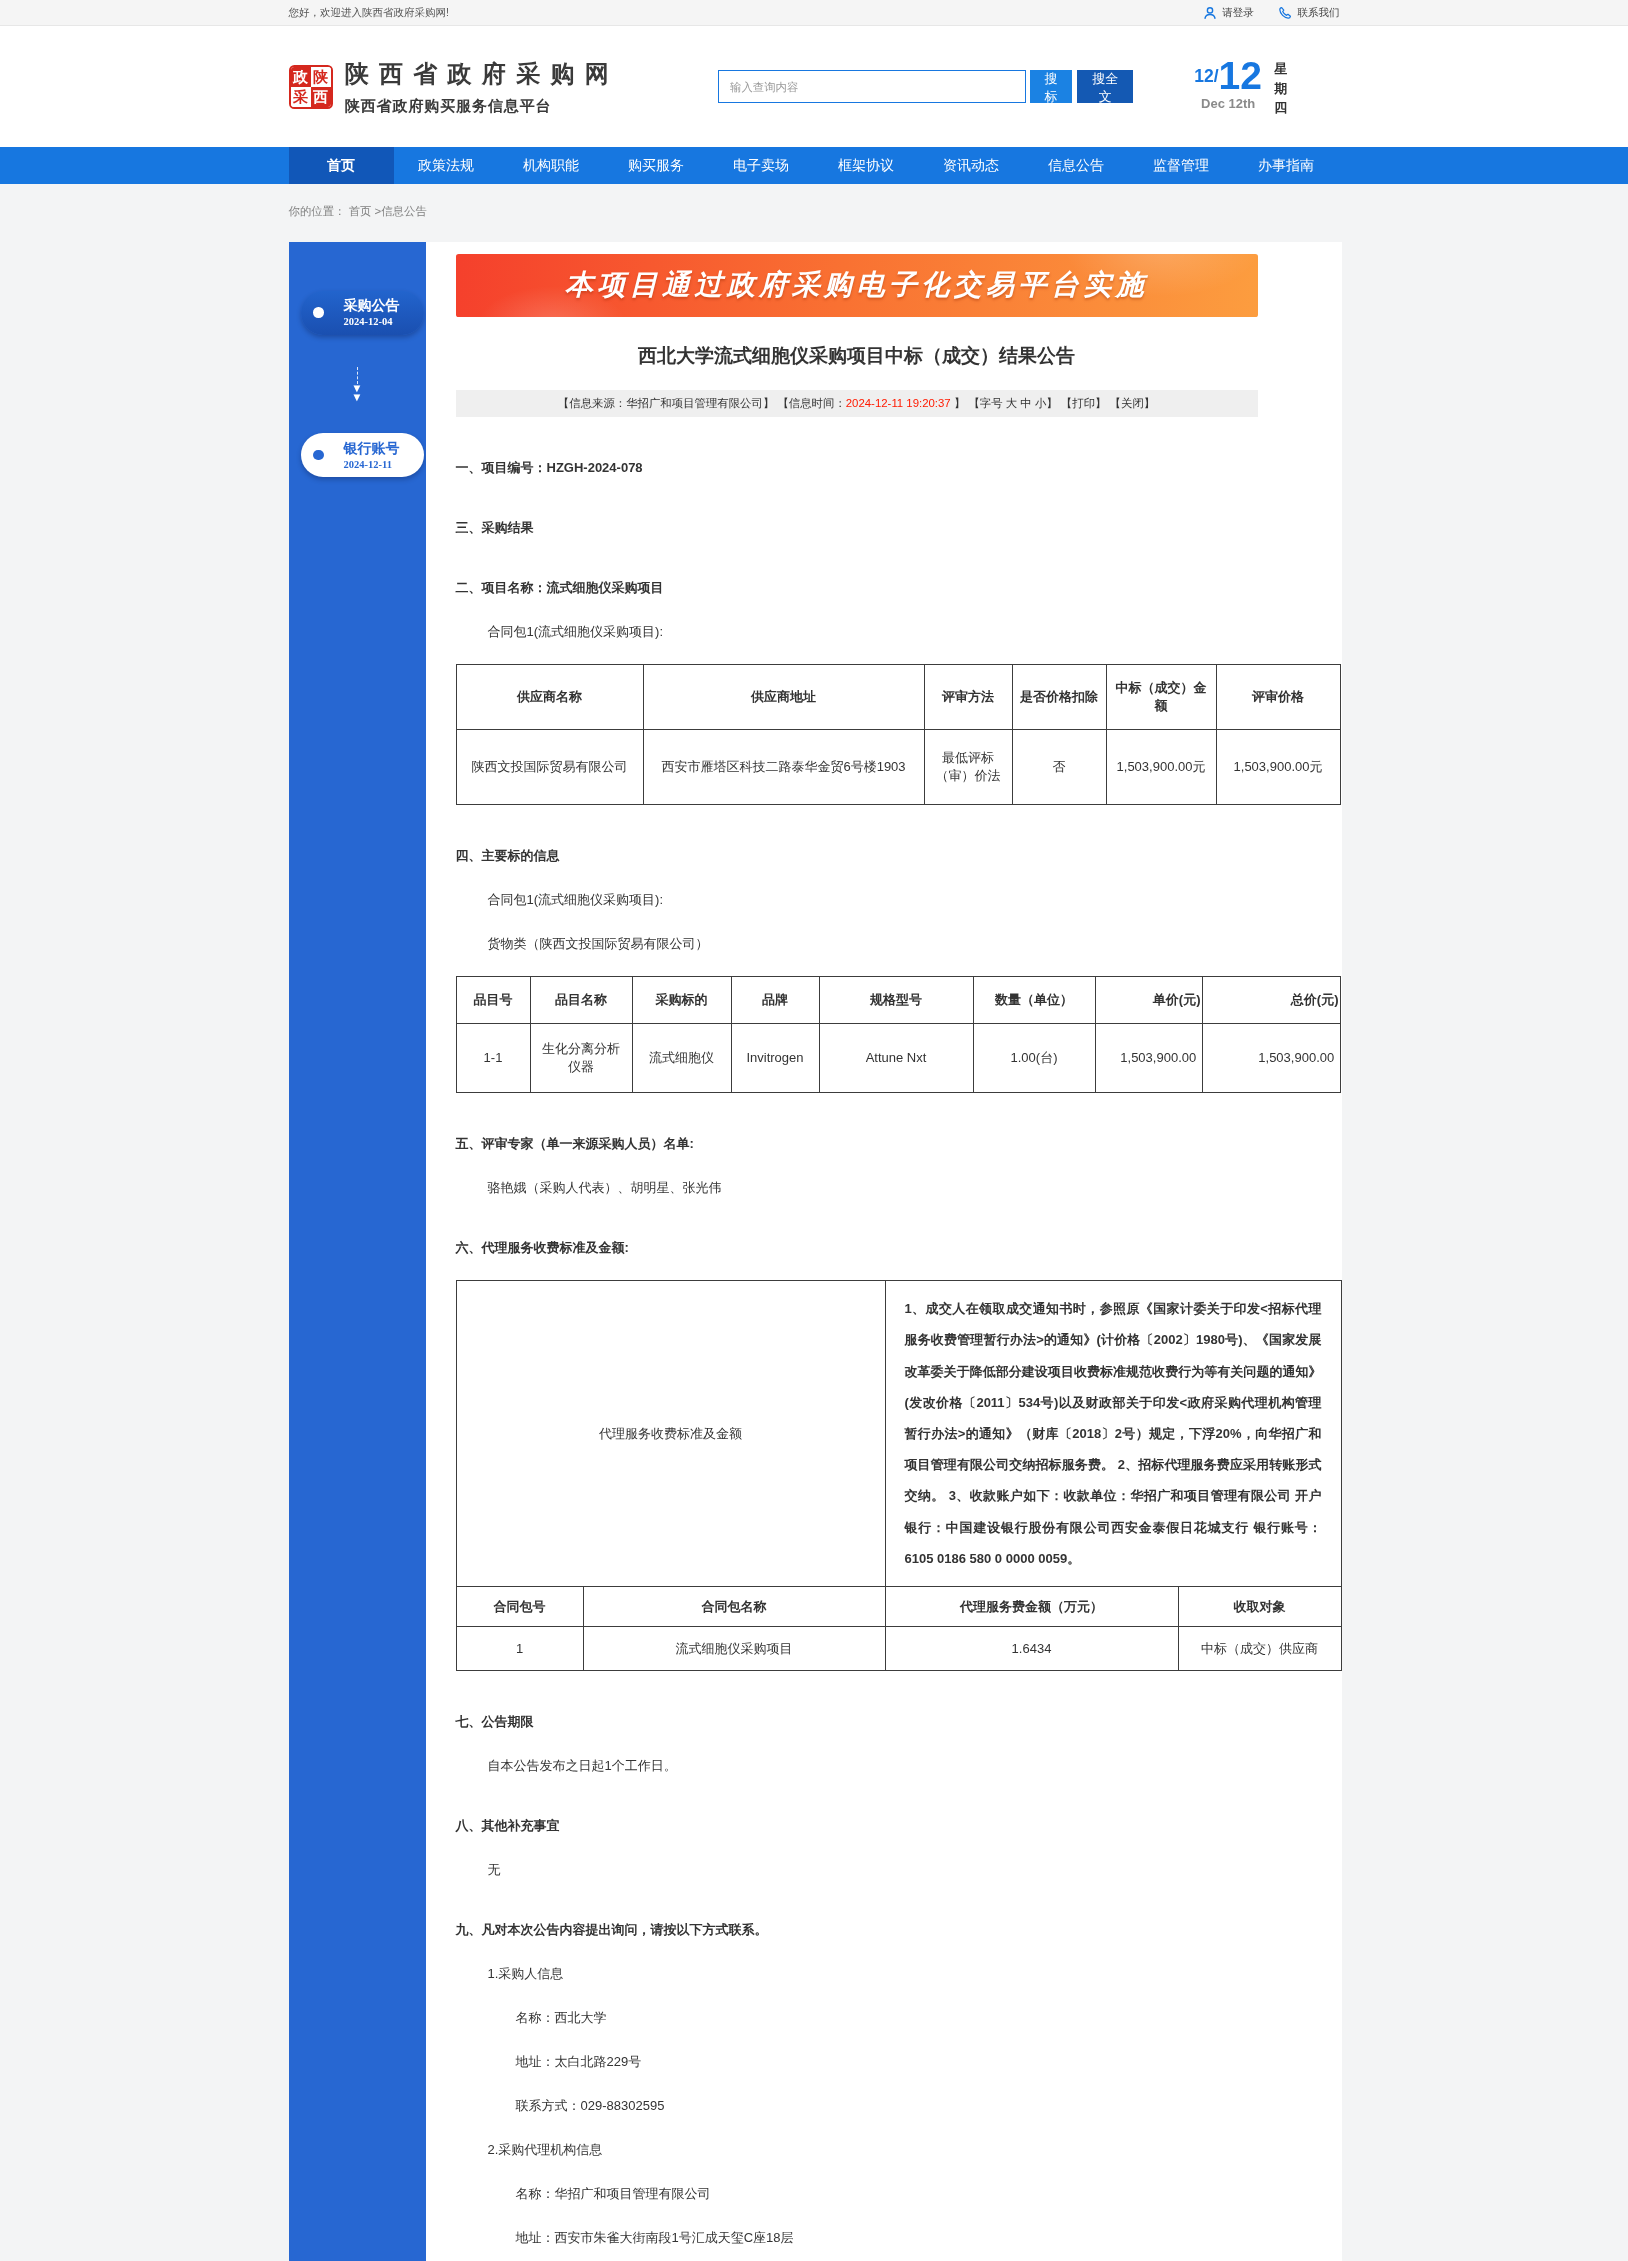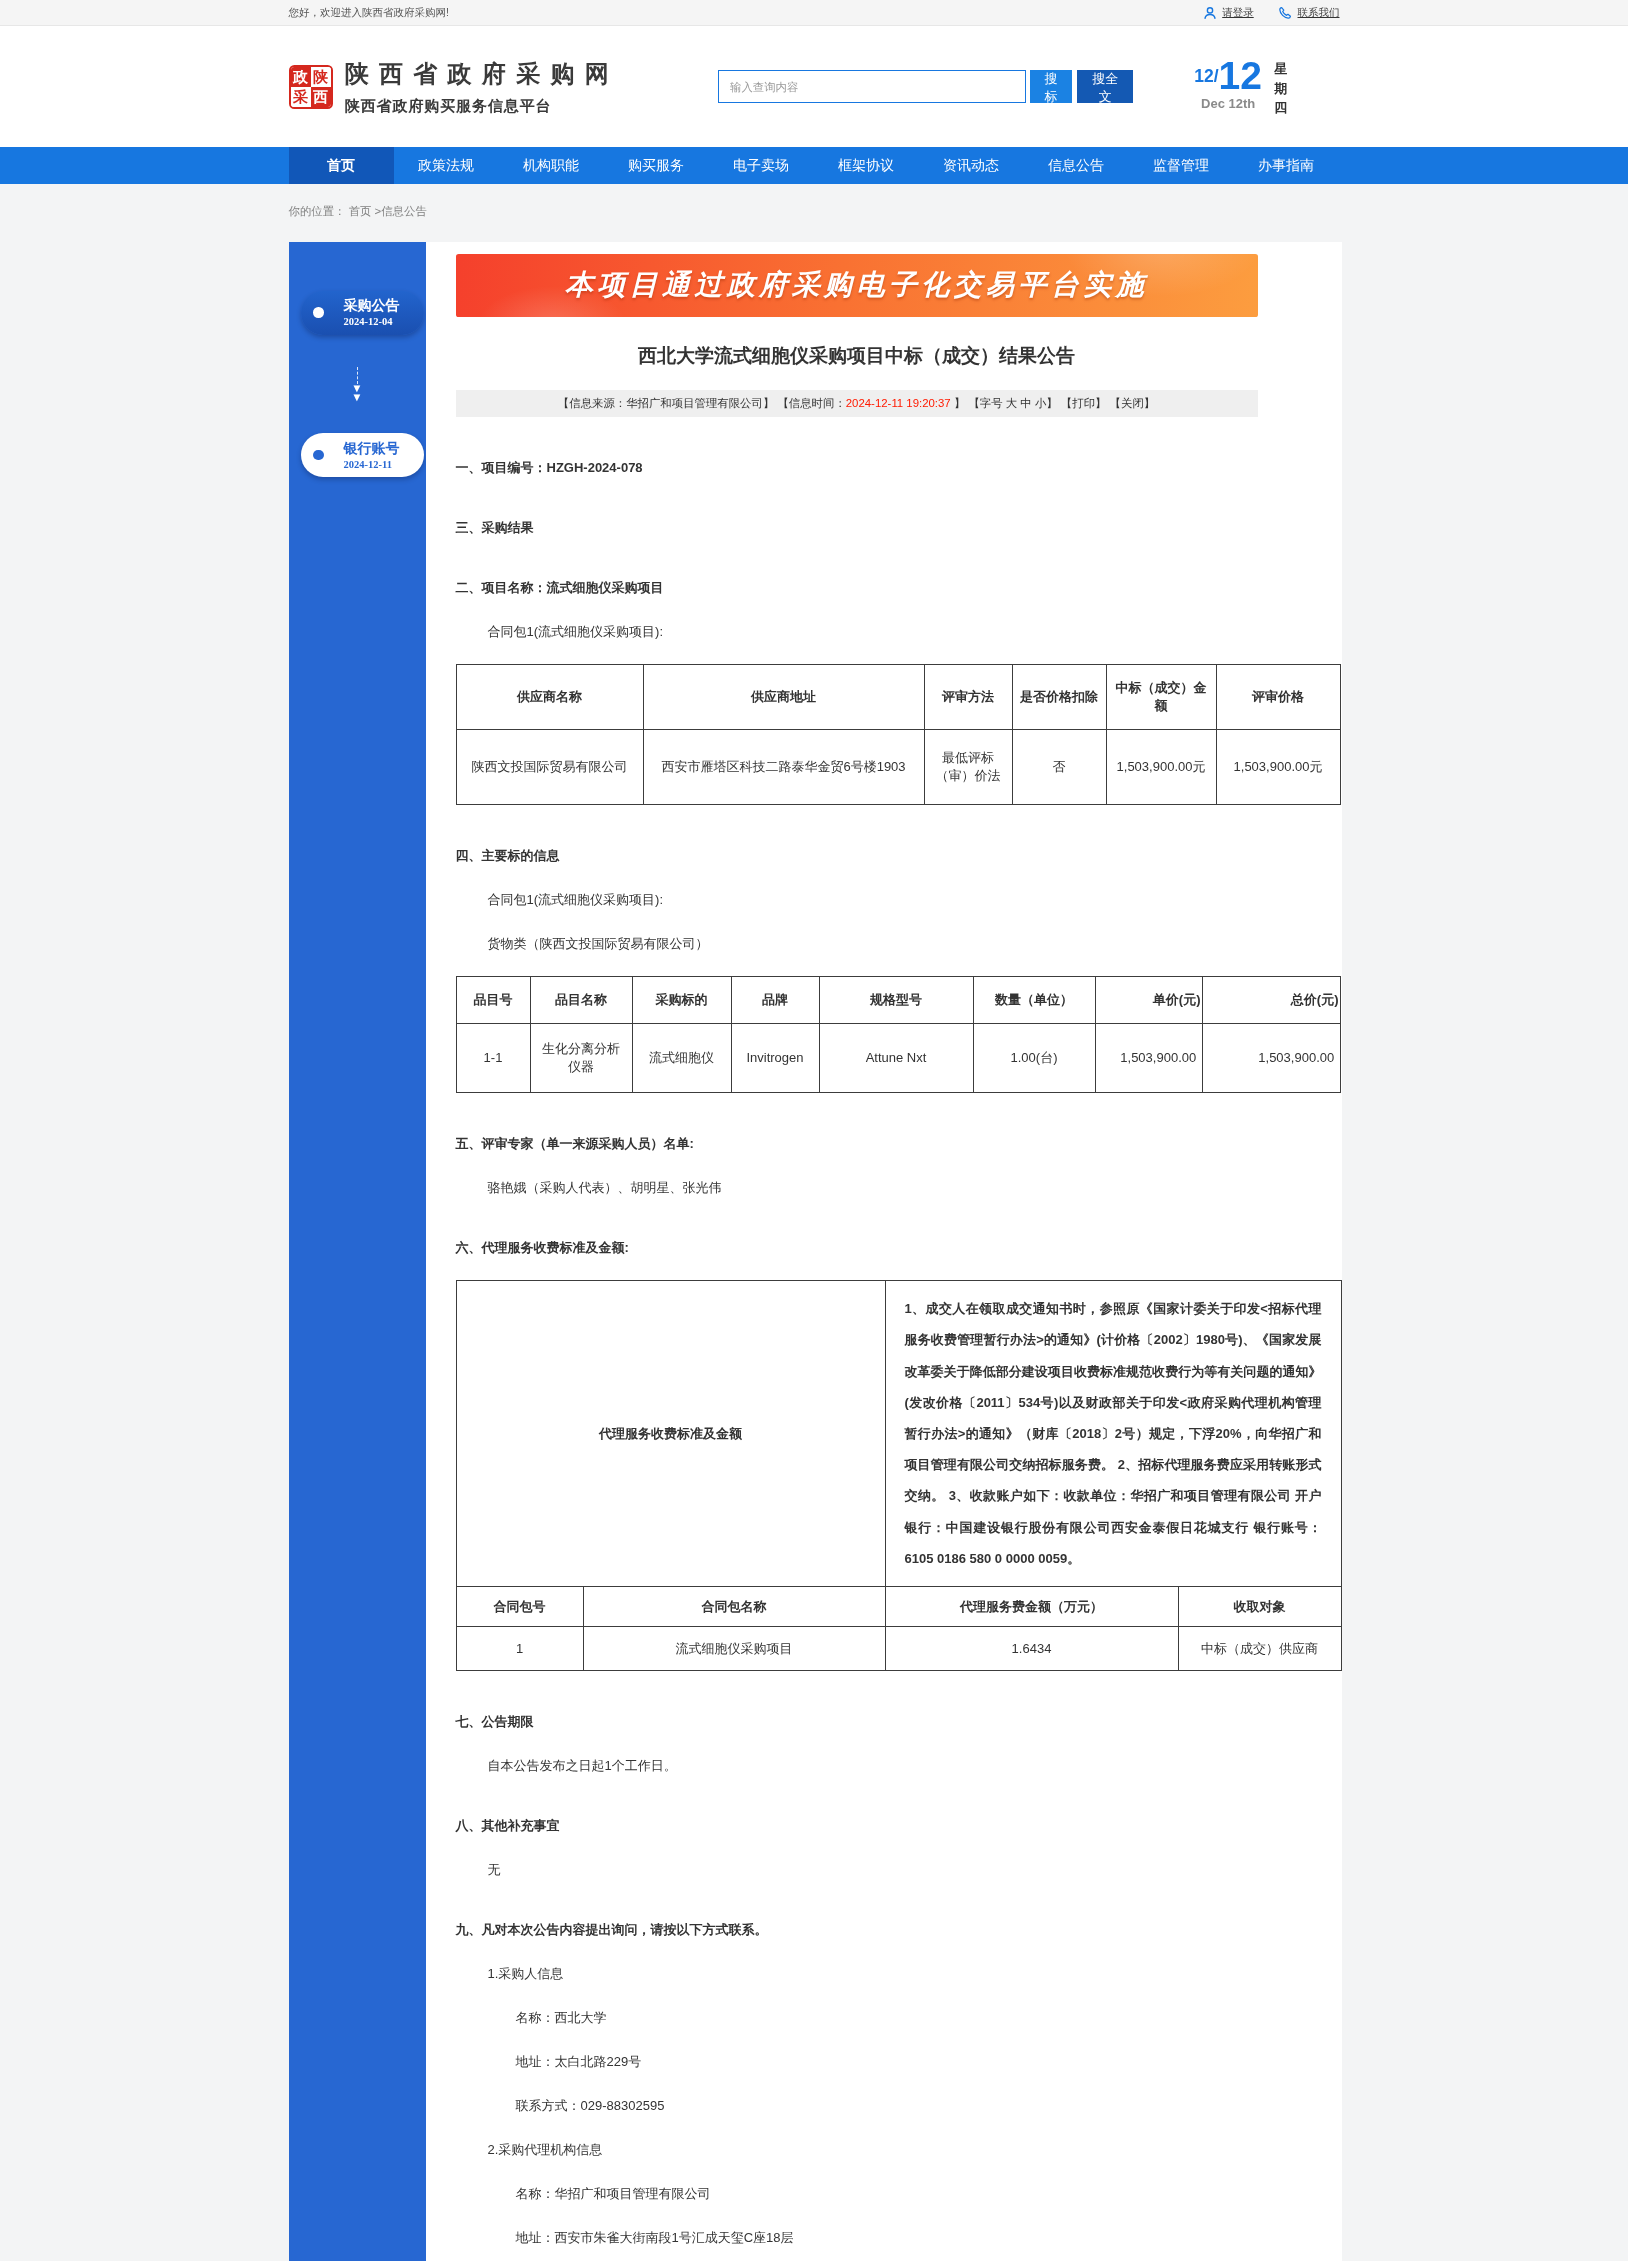--- a/index.html
+++ b/index.html
@@ -7,21 +7,21 @@
     width:1628px; background:#f3f4f5;
     font-family:"Liberation Sans","DejaVu Sans",sans-serif;
     color:#333;
   }
   .container { width:1051px; margin:0 auto; }
 
   
   .topbar { background:#f5f5f5; border-bottom:0.9px solid #e7e7e7; height:26px; }
   .topbar .container { display:flex; align-items:center; height:100%; justify-content:space-between; }
   .topbar-welcome { font-size:10.5px; color:#555; }
-  .topbar-right { display:flex; align-items:flex-start; gap:24.5px;text-decoration:underline; }
+  .topbar-right { display:flex; align-items:flex-start; gap:24.5px; }
   .topbar-link { display:flex; align-items:center; gap:5.3px; font-size:10.5px; color:#444; cursor:pointer; }
   .topbar-link svg { display:block; }
 
   
   .header { background:#fff; height:121px; }
   .header .container { display:flex; align-items:center; height:100%; }
   .logo-group { display:flex; align-items:center; gap:12.3px; }
   .seal {
     width:44px; height:44px; border:2.6px solid #d5281e; border-radius:5.3px;
     display:grid; grid-template-columns:1fr 1fr; grid-template-rows:1fr 1fr;
@@ -109,21 +109,21 @@
   .line-2 { padding-left:60px; }
 
   table { border-collapse:collapse; width:885px; margin-top:23px; table-layout:fixed; }
   th, td { border:0.9px solid #3c3c3c; font-size:13px; color:#333; text-align:center; vertical-align:middle; padding:8.8px 5.3px; }
   th { font-weight:bold; }
   .t-result th { padding:14px 5.3px; }
   .t-result td { padding:19px 5.3px; }
   .t-items th { padding:14px 1px; }
   .t-items td { padding:16px 5.3px; }
   .num-right { text-align:right; padding-right:8.8px; }
-  .fee-standard-label { font-weight:bold; }
+  .fee-standard-label { font-weight:normal; }
   .fee-text {
     text-align:justify; font-weight:bold; line-height:2.4; padding:12.3px 19px; font-size:13px;
   }
   .t-fee .sub-h th { padding:10.5px 5.3px; }
   .t-fee .sub-r td { padding:12.3px 5.3px; }
 </style>
 </head>
 <body>
 
 <div class="topbar">

